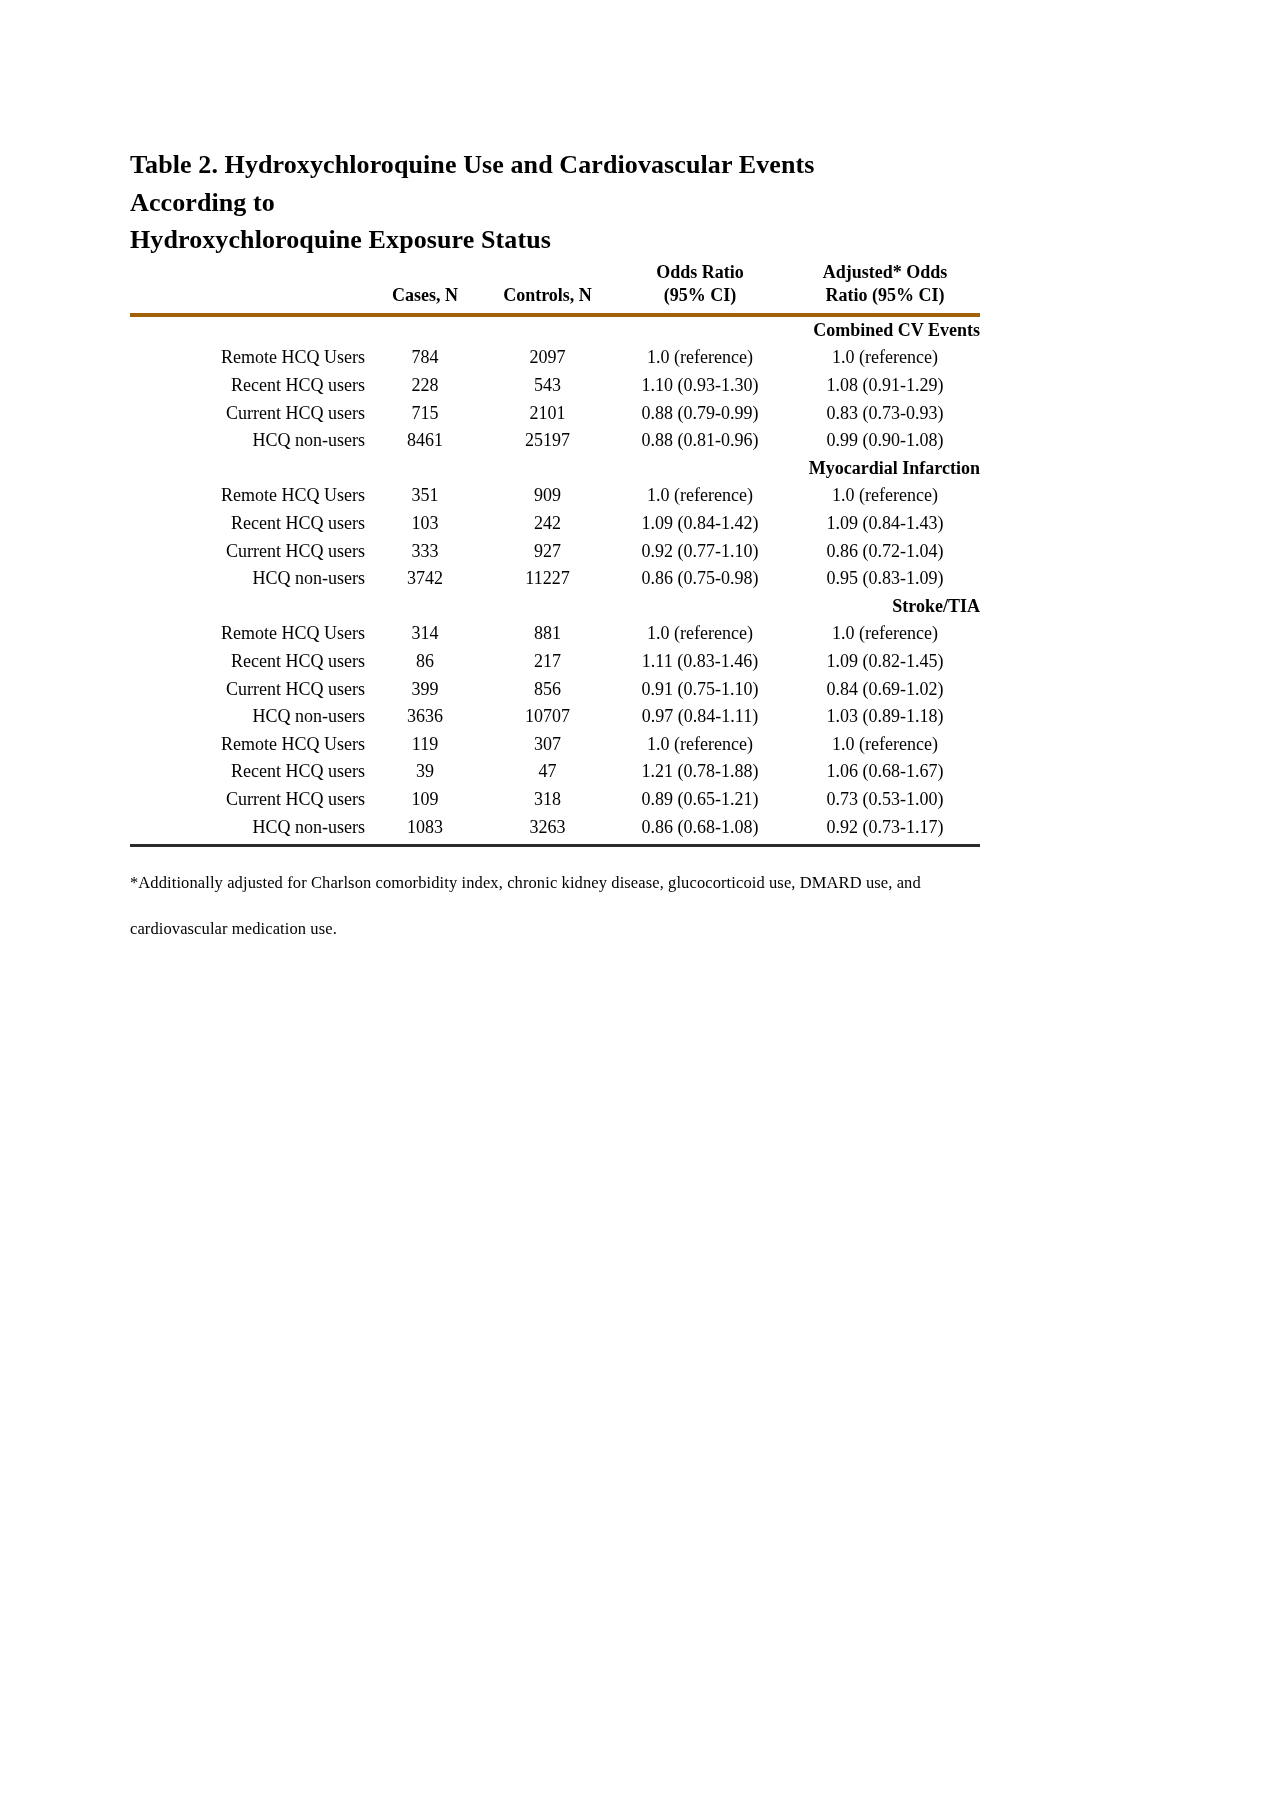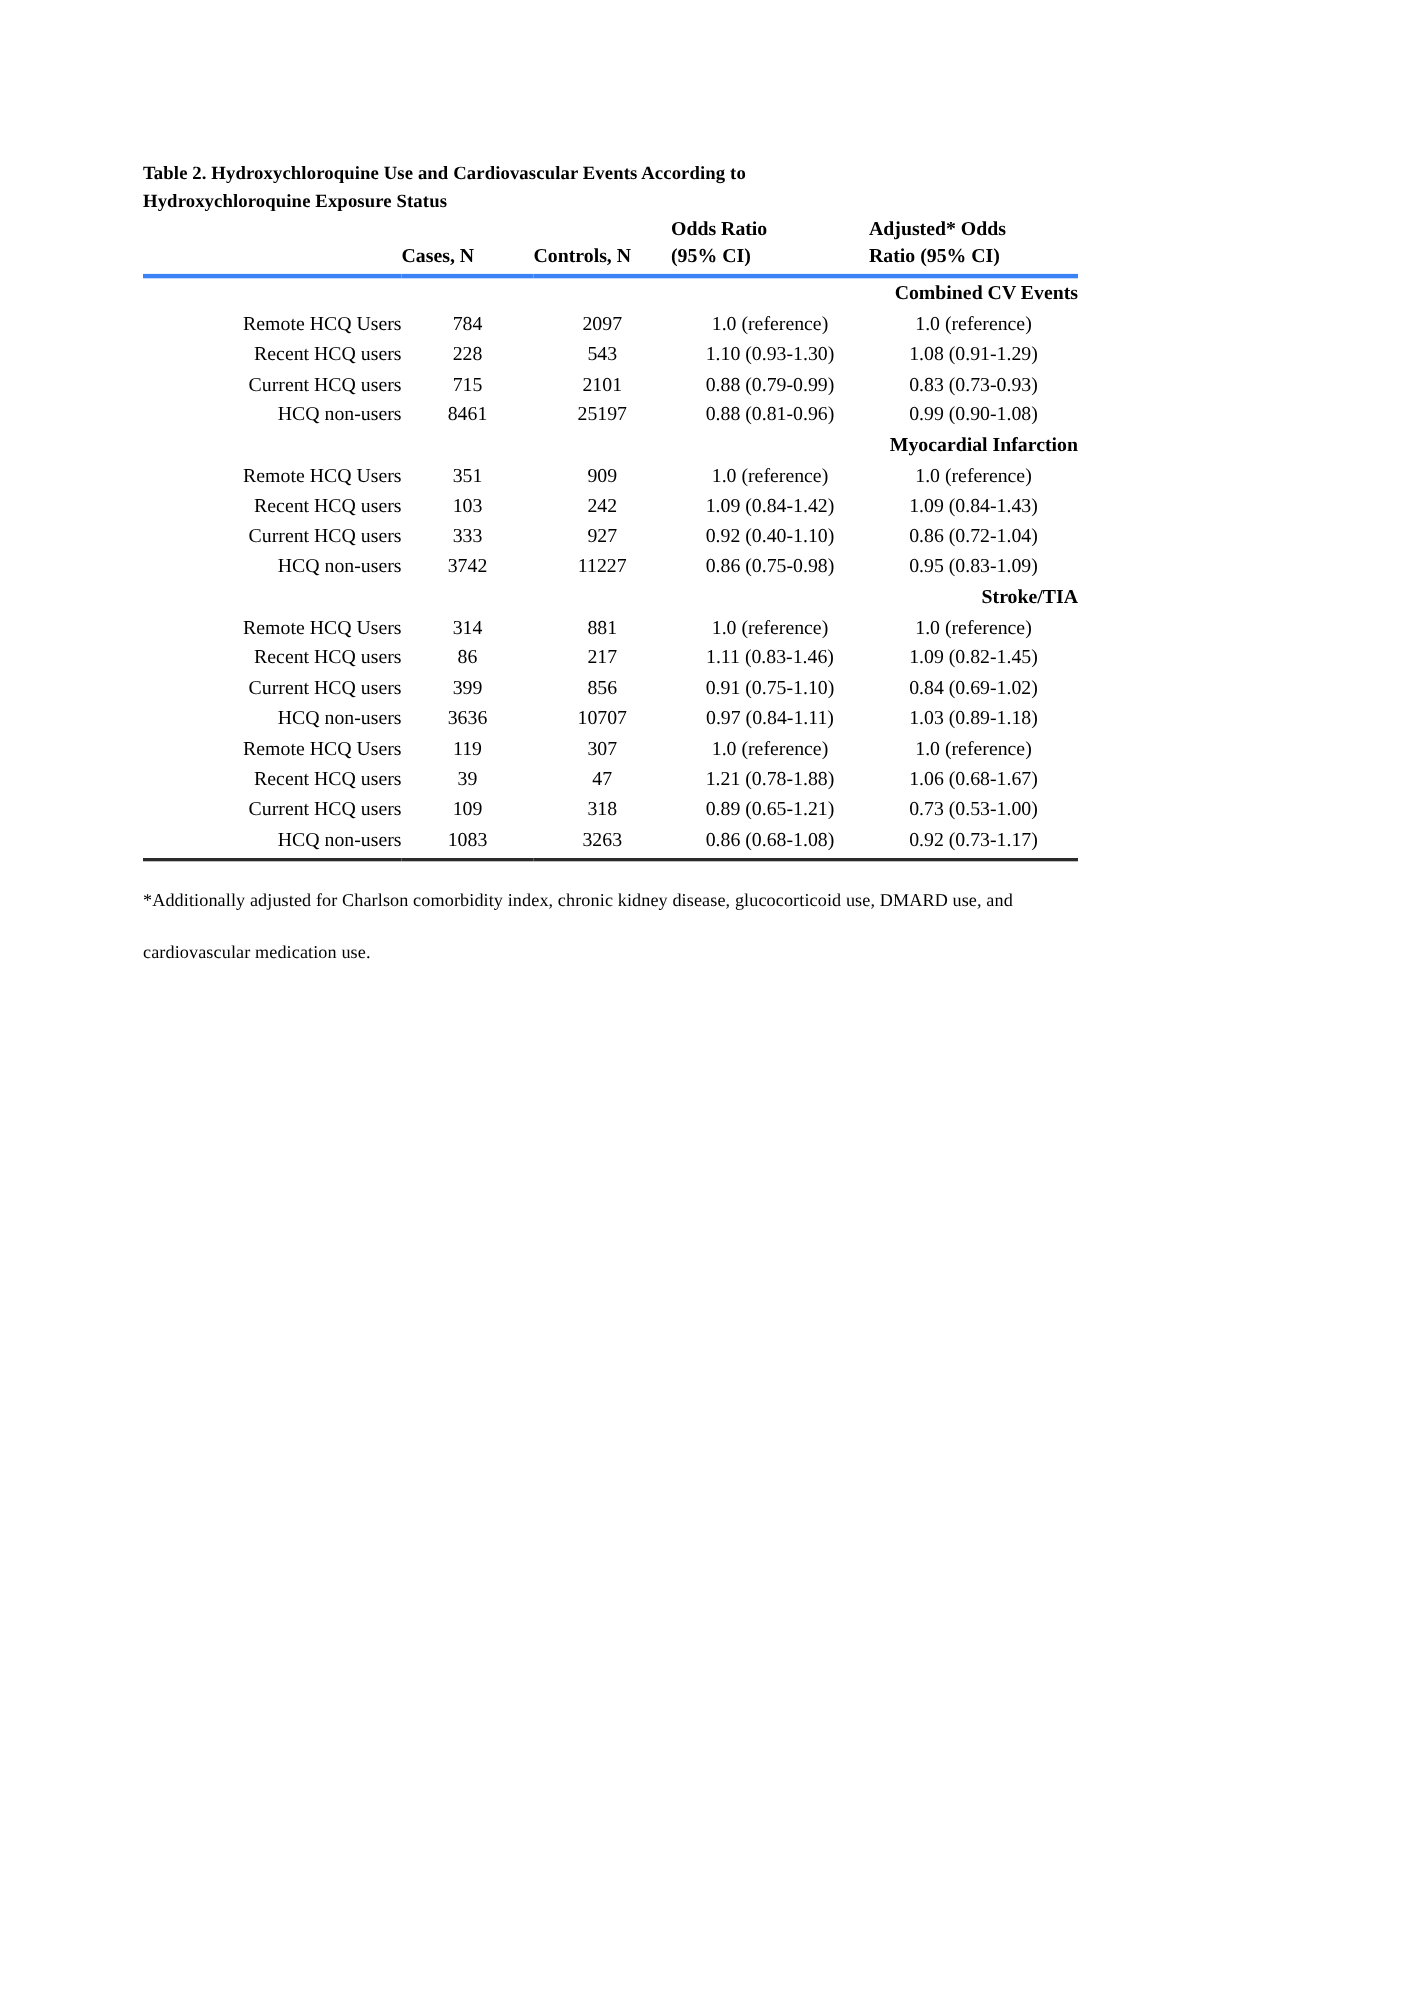--- a/index.html
+++ b/index.html
@@ -13,21 +13,21 @@
     overflow: hidden;
     font-family: "Liberation Serif", serif;
     color: #000000;
   }
   .page {
     position: relative;
     box-sizing: border-box;
     padding: 146px 0 0 130px;
   }
   .title {
-    font-size: 17px;
+    font-size: 26px;
     font-weight: bold;
     line-height: 1.45;
     margin: 0 0 2px 0;
     white-space: pre-line;
     max-width: 780px;
     letter-spacing: 0.1px;
   }
   table.tbl {
     border-collapse: collapse;
     table-layout: fixed;
@@ -35,26 +35,26 @@
     font-size: 18px;
   }
   col.c-label    { width: 235px; }
   col.c-cases    { width: 120px; }
   col.c-controls { width: 125px; }
   col.c-or       { width: 180px; }
   col.c-aor      { width: 190px; }
 
   thead th {
     font-weight: bold;
-    text-align: left;
+    text-align: center;
     vertical-align: bottom;
     white-space: pre-line;
     line-height: 1.3;
     padding: 0 0 5px 0;
-    border-bottom: 4px solid #3b82f6;
+    border-bottom: 4px solid #a16207;
   }
   tbody td {
     padding: 0;
     line-height: 27.6px;
     vertical-align: top;
   }
   td.section {
     font-weight: bold;
     text-align: right;
     padding-left: 10px;
@@ -153,21 +153,21 @@
           <td class="rowlabel">Recent HCQ users</td>
           <td class="num">103</td>
           <td class="num">242</td>
           <td class="num">1.09 (0.84-1.42)</td>
           <td class="num">1.09 (0.84-1.43)</td>
         </tr>
         <tr>
           <td class="rowlabel">Current HCQ users</td>
           <td class="num">333</td>
           <td class="num">927</td>
-          <td class="num">0.92 (0.40-1.10)</td>
+          <td class="num">0.92 (0.77-1.10)</td>
           <td class="num">0.86 (0.72-1.04)</td>
         </tr>
         <tr>
           <td class="rowlabel">HCQ non-users</td>
           <td class="num">3742</td>
           <td class="num">11227</td>
           <td class="num">0.86 (0.75-0.98)</td>
           <td class="num">0.95 (0.83-1.09)</td>
         </tr>
         <tr>

